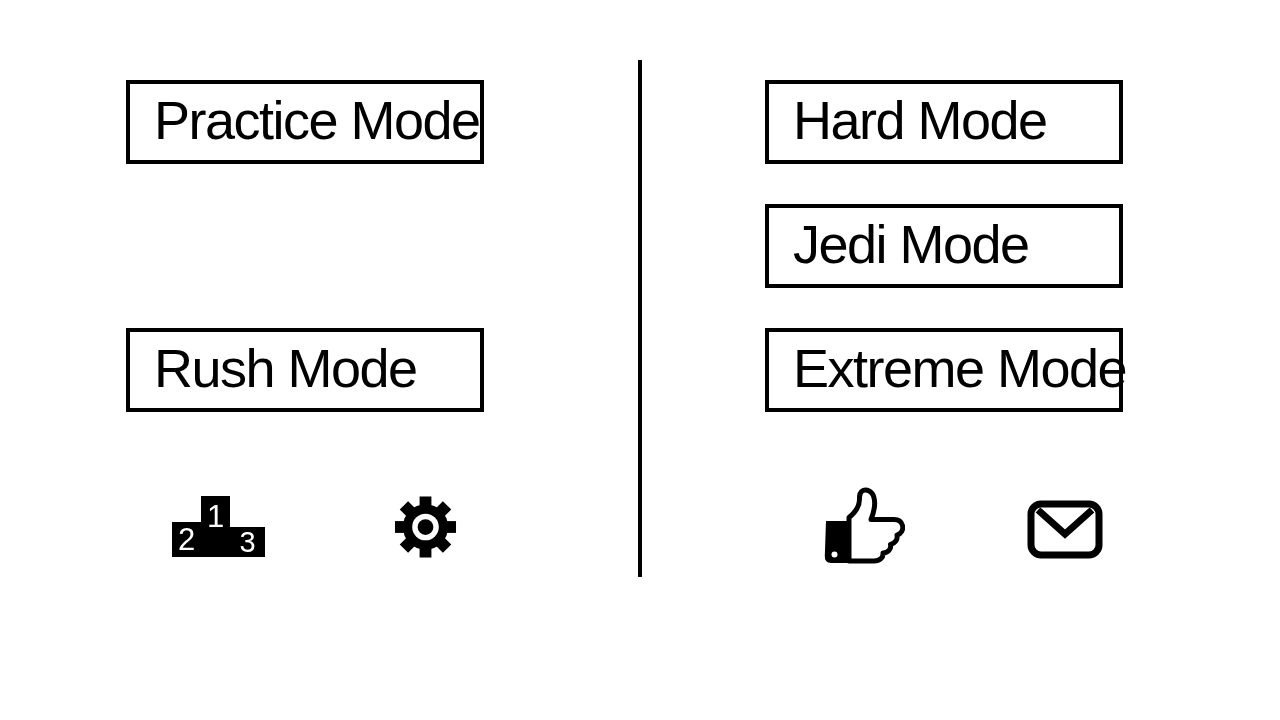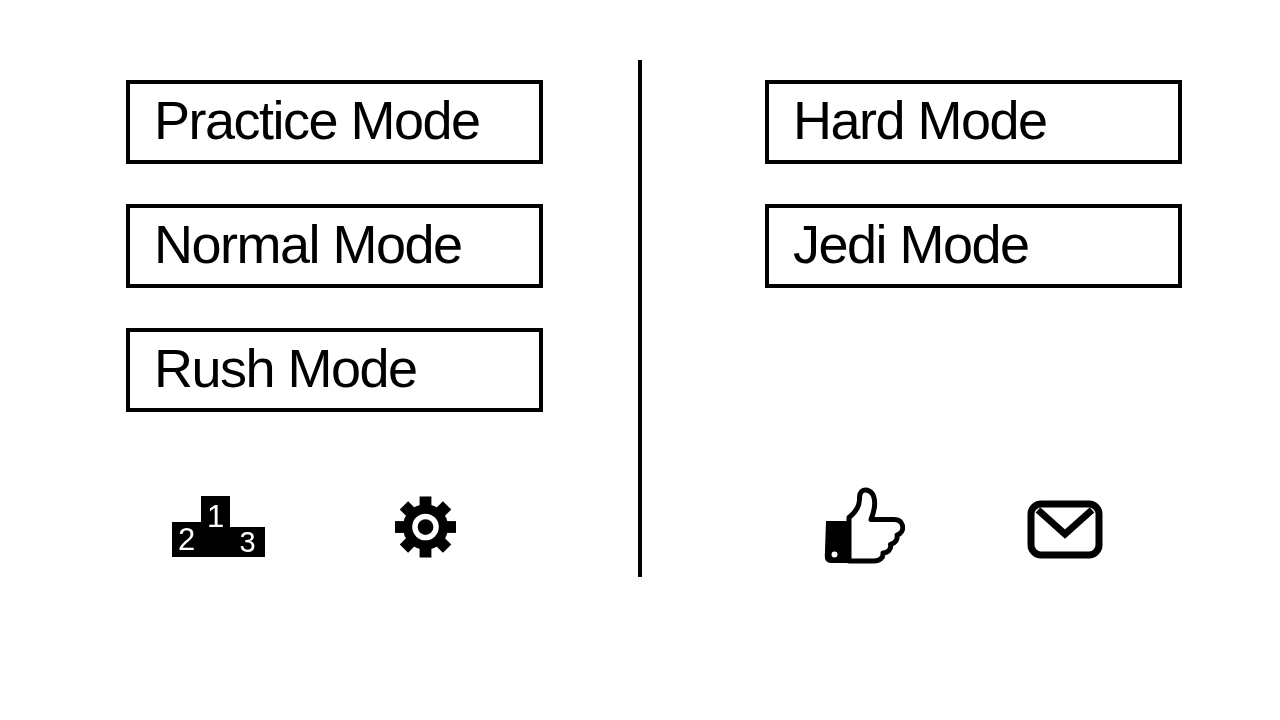--- a/index.html
+++ b/index.html
@@ -15,21 +15,21 @@
     overflow: hidden;
   }
   .divider {
     position: absolute;
     left: 638px; top: 60px;
     width: 4px; height: 517px;
     background: #000000;
   }
   .mode-btn {
     position: absolute;
-    width: 417px; height: 84px;
+    width: 358px; height: 84px;
     background: #ffffff;
     border: 4px solid #000000;
     display: flex;
     align-items: center;
     padding-left: 24px;
     cursor: pointer;
     font-family: "Liberation Sans", sans-serif;
   }
   .mode-btn span {
     font-size: 54px;
@@ -79,32 +79,32 @@
 </head>
 <body>
 
 <div class="stage">
 
   <div class="divider"></div>
 
   <button class="mode-btn col-left row-1">
     <span>Practice Mode</span>
   </button>
-  <button class="mode-btn col-left row-2">
-    <span>Normal Mode</span>
-  </button>
   <button class="mode-btn col-right row-1">
     <span>Hard Mode</span>
   </button>
 
   <button class="mode-btn col-left row-3">
     <span>Rush Mode</span>
   </button>
   <button class="mode-btn col-right row-2">
     <span>Jedi Mode</span>
+  </button>
+  <button class="mode-btn col-right row-3">
+    <span>Extreme Mode</span>
   </button>
 
   <button class="icon-btn podium-btn podium">
     <span class="pod pod-2">
       <span>2</span>
     </span>
     <span class="pod pod-1">
       <span>1</span>
     </span>
     <span class="pod pod-3">

